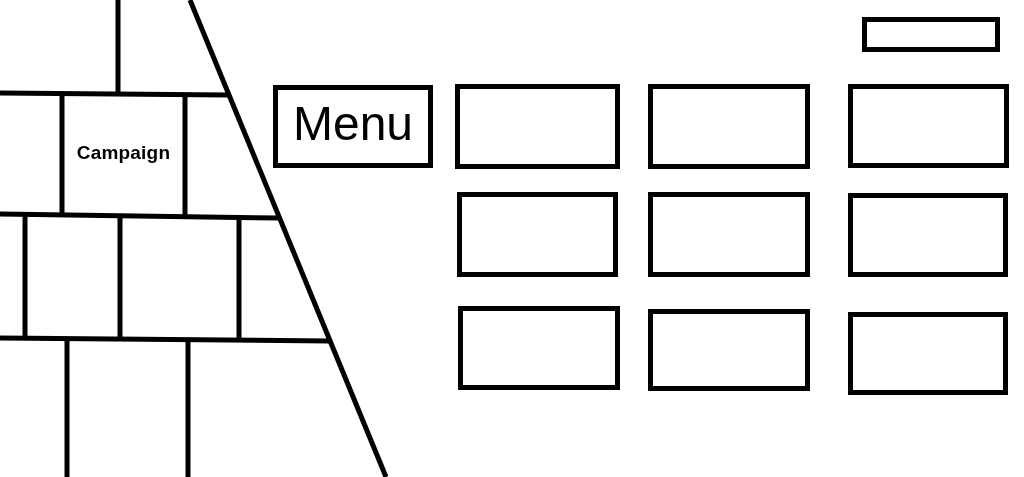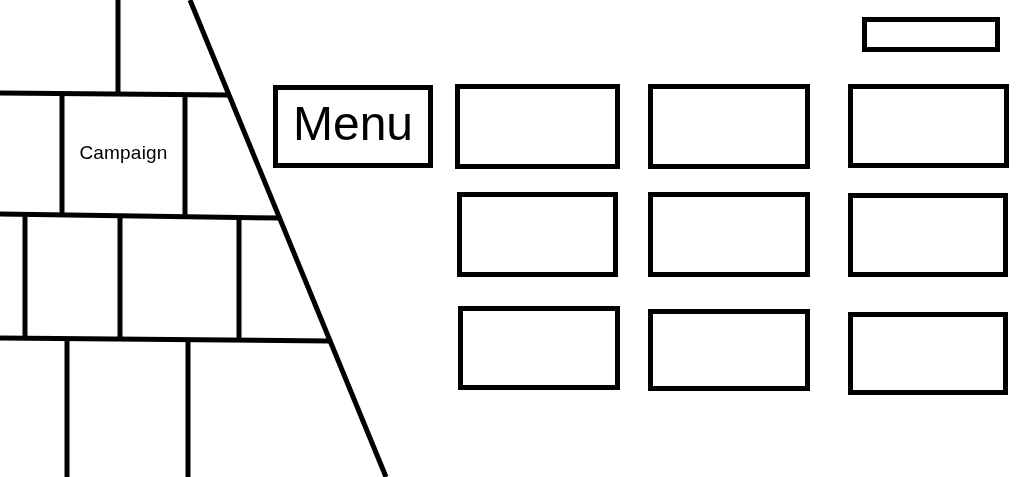--- a/index.html
+++ b/index.html
@@ -27,21 +27,21 @@
     position: absolute;
     left: 62px; top: 95px;
     width: 123px; height: 120px;
     display: flex;
     align-items: center;
     justify-content: center;
     cursor: pointer;
   }
   .campaign-brick span {
     font-size: 19px;
-    font-weight: 400;
+    font-weight: 700;
     letter-spacing: 0.2px;
     transform: translateY(-2px);
   }
 
   
   .menu-button {
     position: absolute;
     left: 273px; top: 85px;
     width: 160px; height: 83px;
     background: var(--bg);

